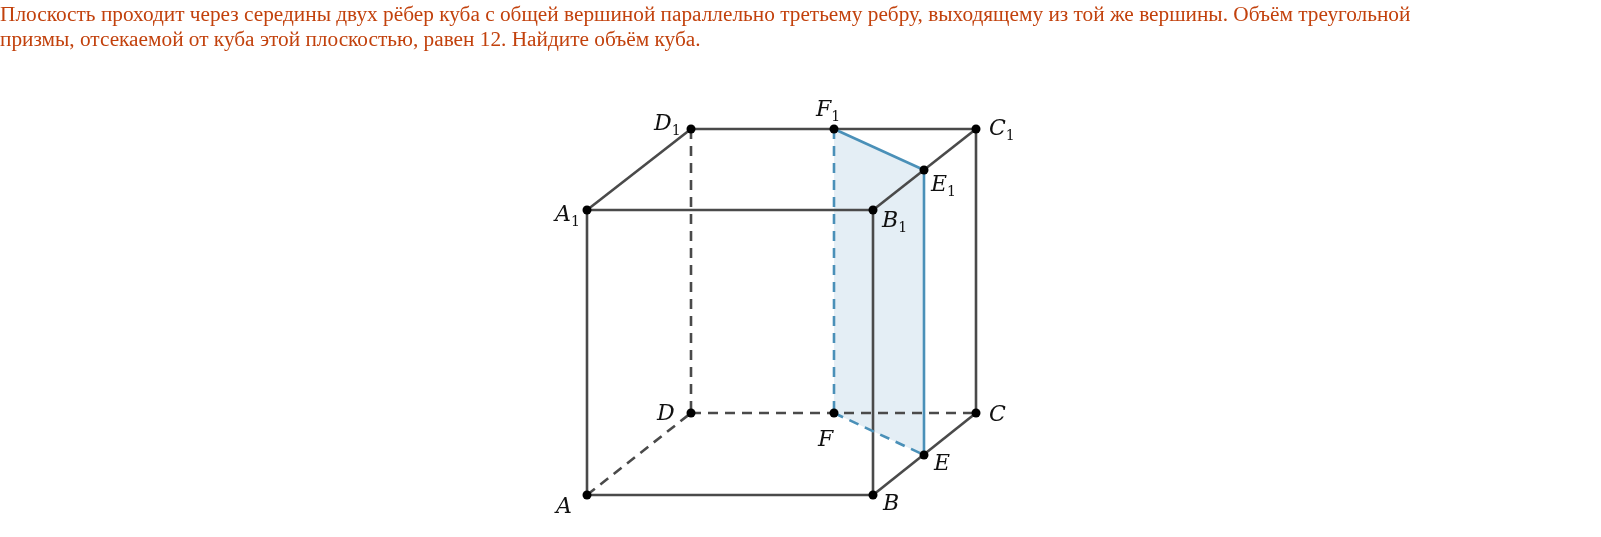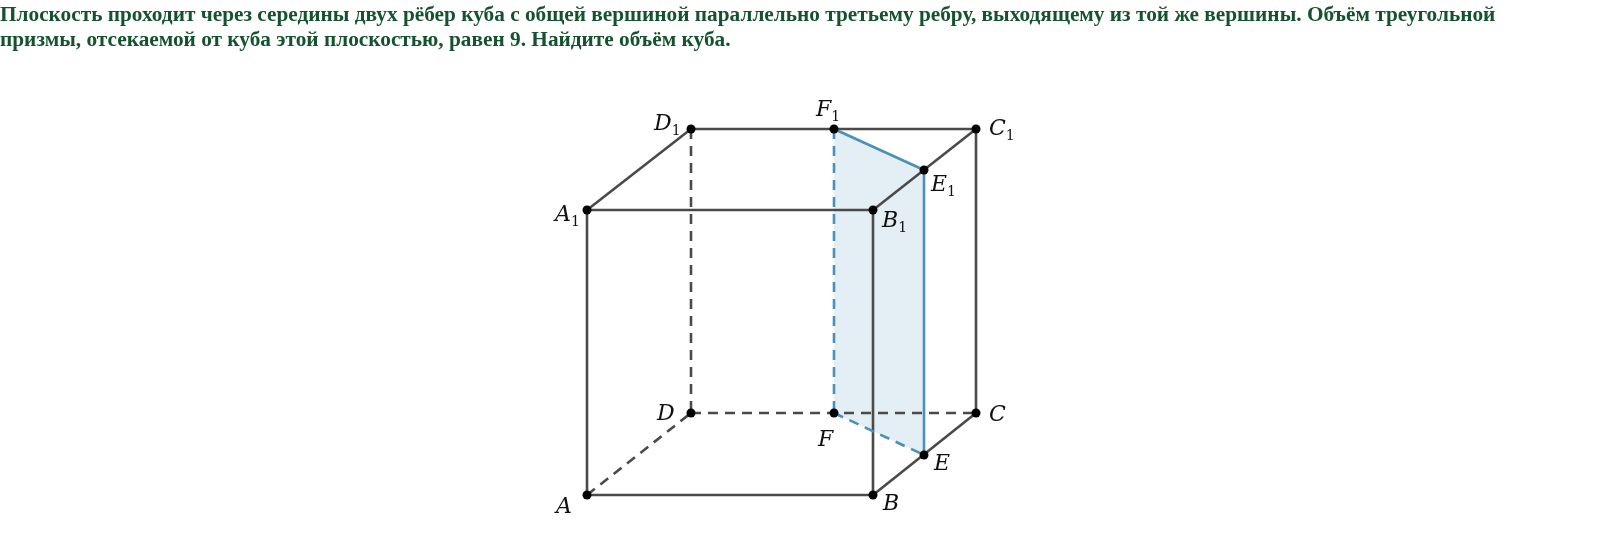--- a/index.html
+++ b/index.html
@@ -1,32 +1,32 @@
 <!DOCTYPE html>
 <html><head>
 <meta charset="utf-8">
 <style>
   html, body { margin: 0; padding: 0; background: #ffffff; }
   body { width: 1601px; height: 537px; position: relative; overflow: hidden; }
   .problem {
     position: absolute; left: 0; top: 0; width: 1601px;
     font-family: "Liberation Serif", serif; font-size: 21.3px; line-height: 25px;
-    color: #14532d; margin: 0; padding: 2px 0 0 0; white-space: normal; font-weight: bold;
+    color: #c2410c; margin: 0; padding: 2px 0 0 0; white-space: normal;
   }
   .problem span { display: block; white-space: nowrap; }
   svg.figure { position: absolute; left: 0; top: 0; }
   .lbl { font-family: "DejaVu Serif", serif; font-style: italic; font-size: 22px; fill: #111; }
   .sub { font-family: "DejaVu Serif", serif; font-style: normal; font-size: 14px; fill: #111; }
 </style>
 </head>
 <body>
 
 <div class="problem">
   <span>Плоскость проходит через середины двух рёбер куба с общей вершиной параллельно третьему ребру, выходящему из той же вершины. Объём треугольной</span>
-  <span>призмы, отсекаемой от куба этой плоскостью, равен 9. Найдите объём куба.</span>
+  <span>призмы, отсекаемой от куба этой плоскостью, равен 12. Найдите объём куба.</span>
 </div>
 
 <svg class="figure" width="1601" height="537" viewBox="0 0 1601 537">
 
   <polygon points="834,129 924,170 924,455 834,413" fill="#e4eef5"></polygon>
 
   <g stroke="#4a4a4a" stroke-width="2.6" stroke-dasharray="10,7" fill="none">
     <line x1="691" y1="129" x2="691" y2="413"></line>
     <line x1="691" y1="413" x2="976" y2="413"></line>
     <line x1="587" y1="495" x2="691" y2="413"></line>

